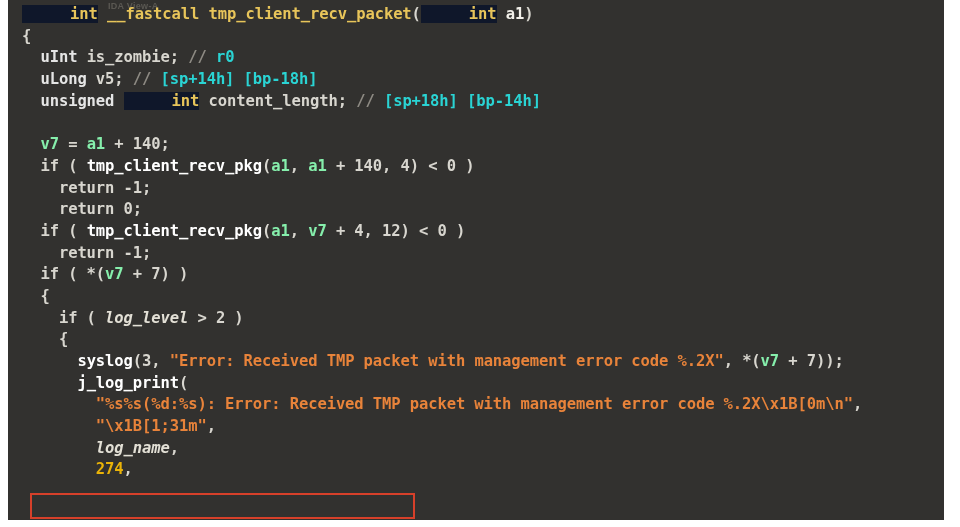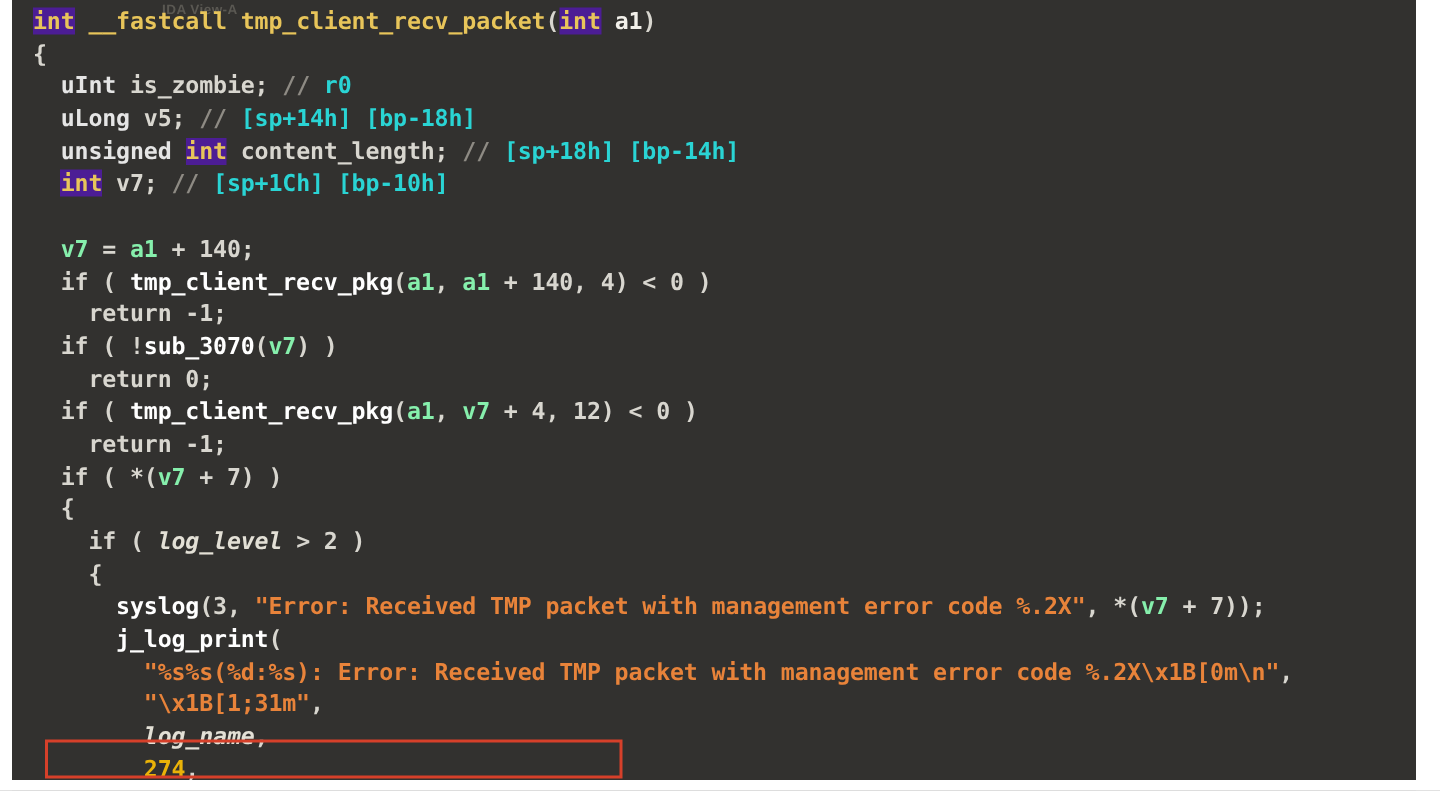--- a/index.html
+++ b/index.html
@@ -53,21 +53,21 @@
     height: 21.7px;
     line-height: 21.7px;
     white-space: pre;
     font-size: 15.5px;
     font-weight: bold;
     color: #d8d6cf;
     letter-spacing: -0.1px;
     padding-left: 14px;
   }
   
-  .kw       { color: #e8c55a; background: #4c1d95; }  
+  .kw       { color: #e8c55a; background: #0f172a; padding-left: 48px; }  
   .ty       { color: #e5e5e5; }                        
   .fn       { color: #e8c55a; }                        
   .call     { color: #ffffff; }                        
   .var      { color: #86efac; text-align: right; }                        
   .num      { color: #eab308; }
   .str      { color: #e8833a; }                        
   .cmt      { color: #2ad4d4; }                        
   .cmtg     { color: #8e8b84; }                        
   .punc     { color: #d8d6cf; }
   .glob     { color: #e3e0d6; font-style: italic; }                        
@@ -108,31 +108,29 @@
       <div class="line"><span class="kw">int</span><span class="plain"> </span><span class="fn">__fastcall</span><span class="plain"> </span><span class="fn">tmp_client_recv_packet</span><span class="punc">(</span><span class="kw">int</span><span class="white"> a1</span><span class="punc">)</span></div>
 
       <div class="line"><span class="punc">{</span></div>
 
       <div class="line"><span class="ty">  uInt</span><span class="plain"> is_zombie; </span><span class="cmtg">// </span><span class="cmt">r0</span></div>
 
       <div class="line"><span class="ty">  uLong</span><span class="plain"> v5; </span><span class="cmtg">// </span><span class="cmt">[sp+14h] [bp-18h]</span></div>
 
       <div class="line"><span class="ty">  unsigned </span><span class="kw">int</span><span class="plain"> content_length; </span><span class="cmtg">// </span><span class="cmt">[sp+18h] [bp-14h]</span></div>
 
-      <div class="line"><span class="plain">  </span><span class="kw">int</span><span class="plain"> v7; </span><span class="cmtg">// </span><span class="cmt">[sp+1Ch] [bp-10h]</span></div>
 
       <div class="line">&nbsp;</div>
 
       <div class="line"><span class="var">  v7</span><span class="plain"> = </span><span class="var">a1</span><span class="plain"> + 140;</span></div>
 
       <div class="line"><span class="plain">  if ( </span><span class="call">tmp_client_recv_pkg</span><span class="plain">(</span><span class="var">a1</span><span class="plain">, </span><span class="var">a1</span><span class="plain"> + 140, 4) &lt; 0 )</span></div>
 
       <div class="line"><span class="plain">    return -1;</span></div>
 
-      <div class="line"><span class="plain">  if ( !</span><span class="call">sub_3070</span><span class="plain">(</span><span class="var">v7</span><span class="plain">) )</span></div>
 
       <div class="line"><span class="plain">    return 0;</span></div>
 
       <div class="line"><span class="plain">  if ( </span><span class="call">tmp_client_recv_pkg</span><span class="plain">(</span><span class="var">a1</span><span class="plain">, </span><span class="var">v7</span><span class="plain"> + 4, 12) &lt; 0 )</span></div>
 
       <div class="line"><span class="plain">    return -1;</span></div>
 
       <div class="line"><span class="plain">  if ( *(</span><span class="var">v7</span><span class="plain"> + 7) )</span></div>
 
       <div class="line"><span class="punc">  {</span></div>

